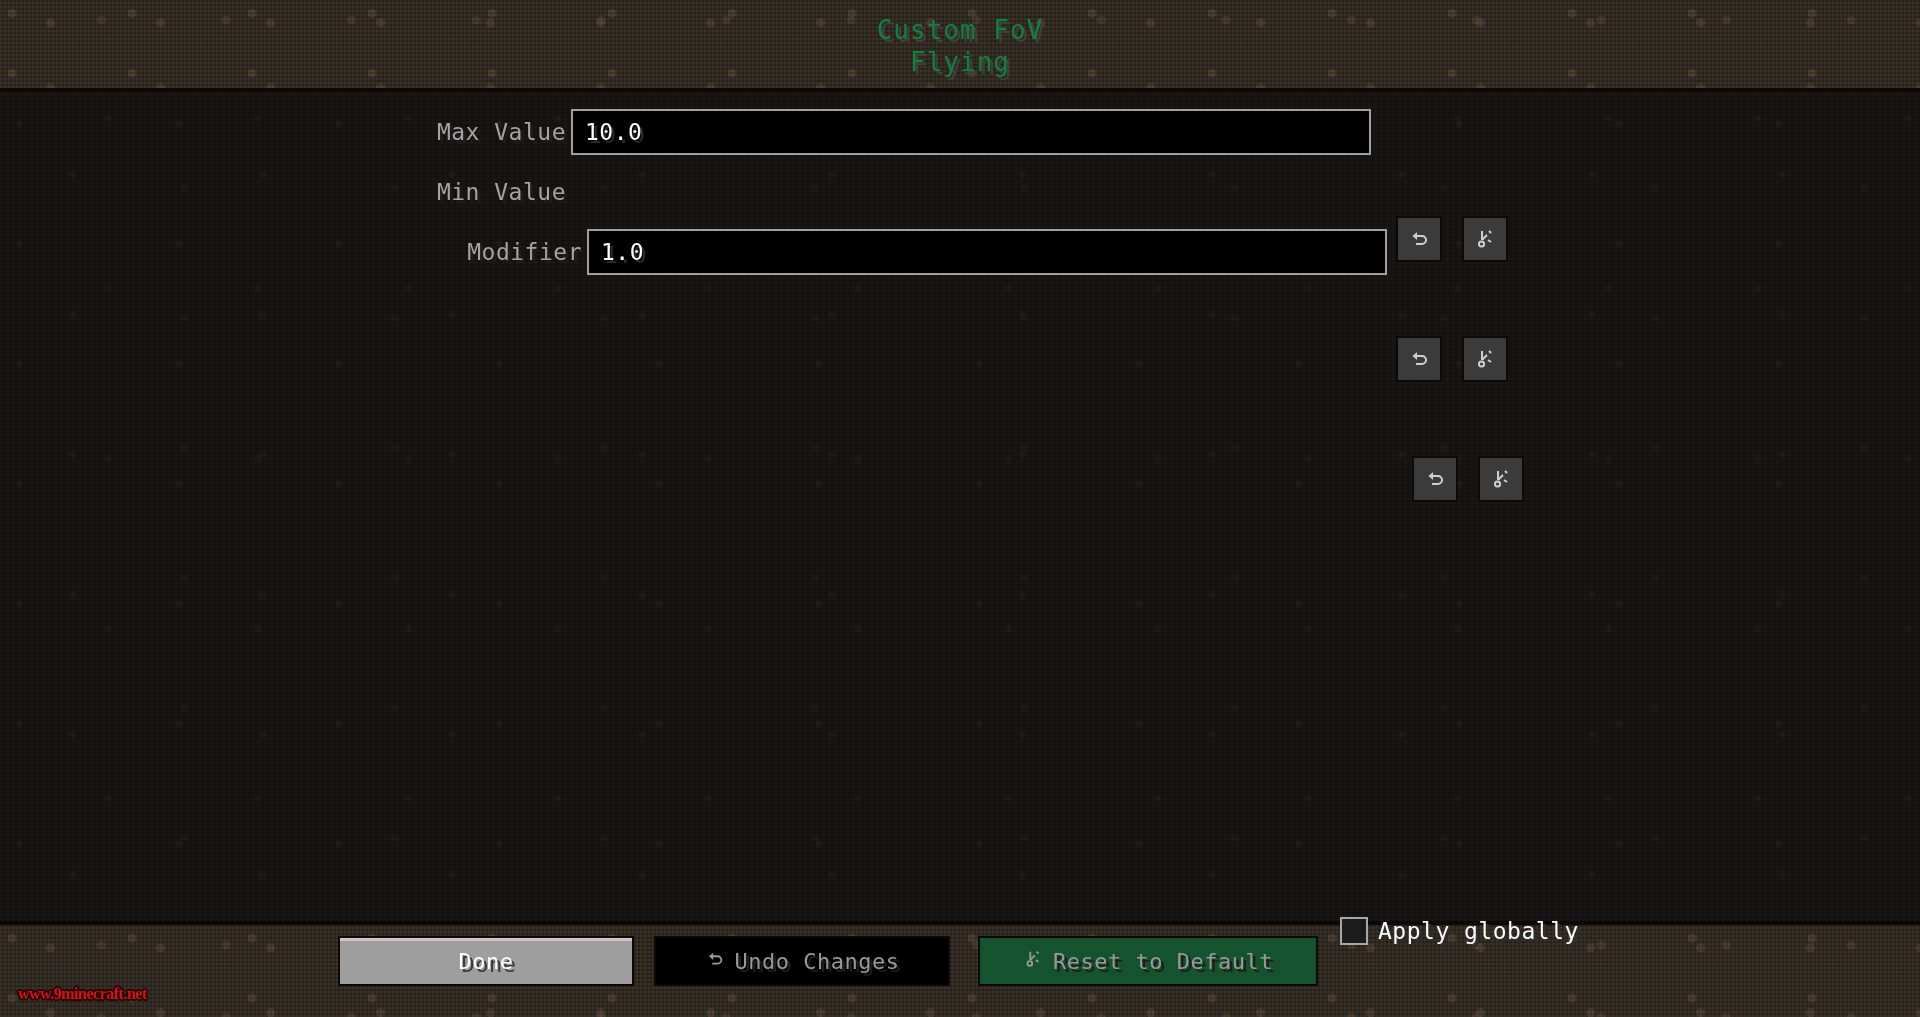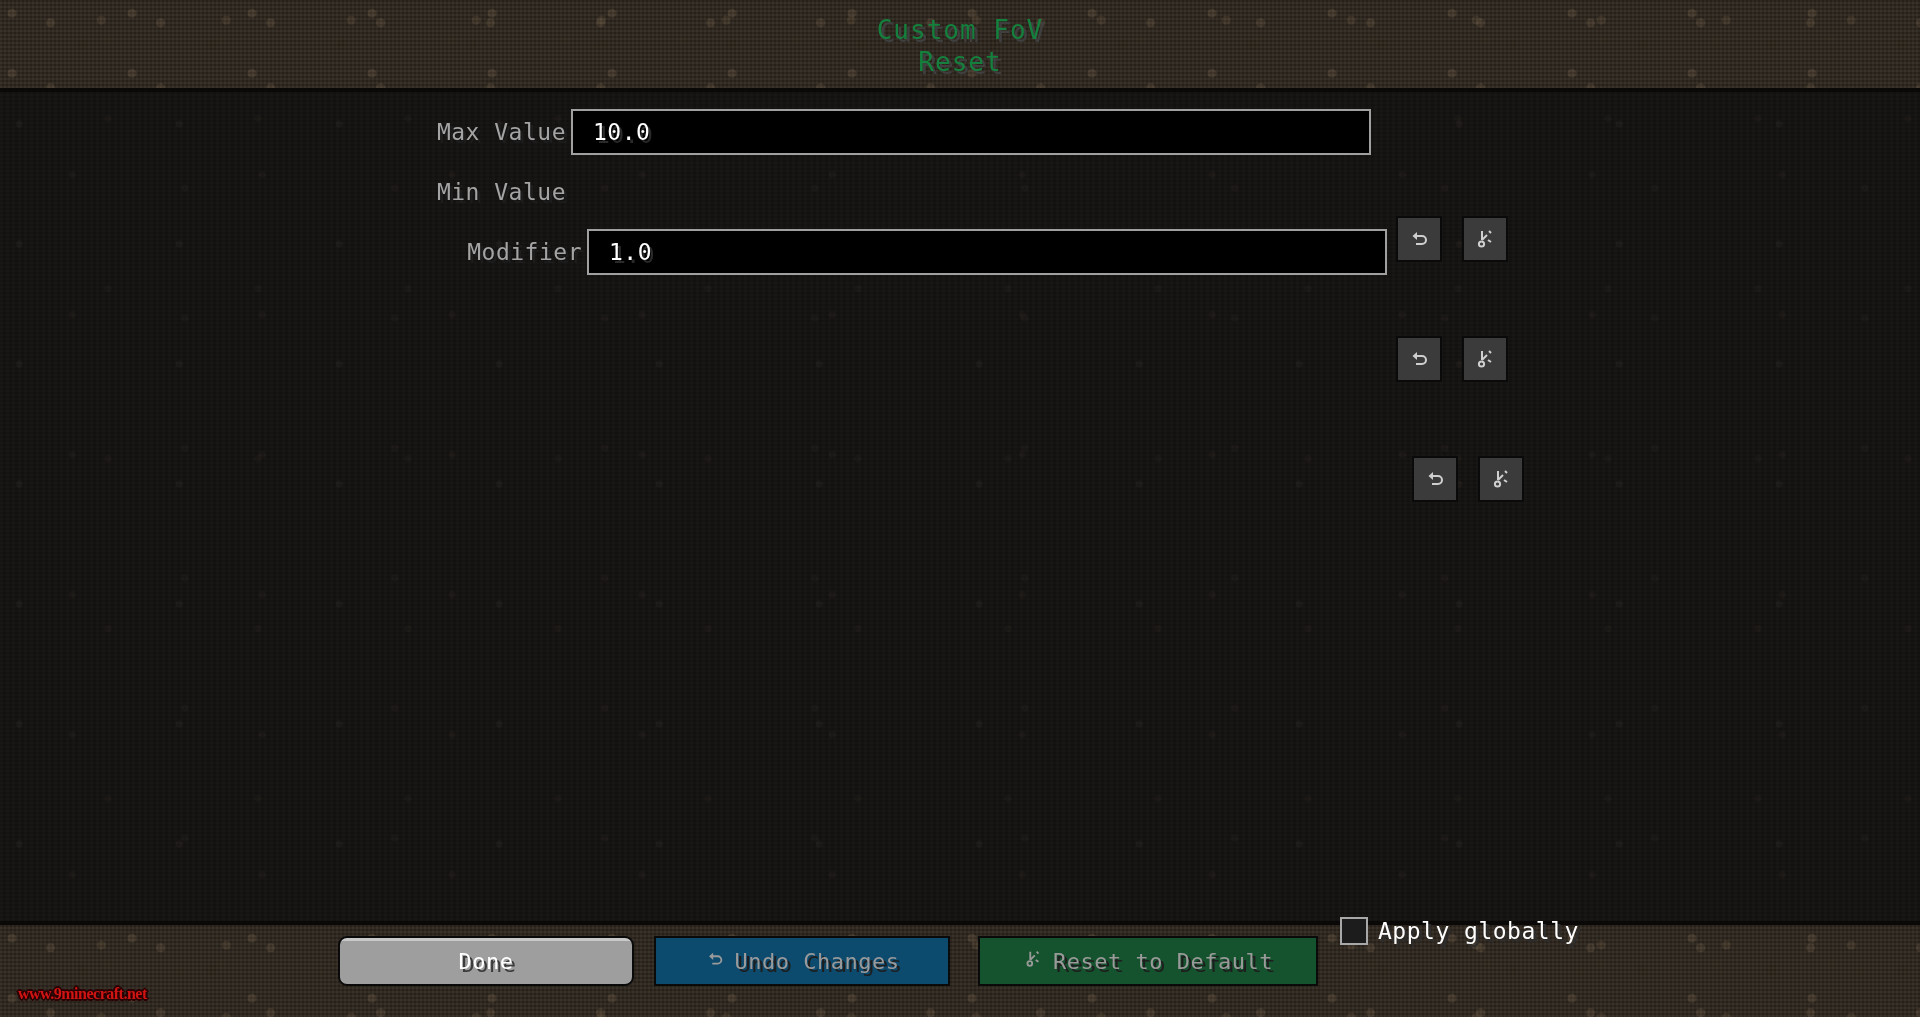--- a/index.html
+++ b/index.html
@@ -108,21 +108,21 @@
 
   .text-input {
     position: absolute;
     left: 571px;
     width: 800px;
     height: 46px;
     background: #000000;
     border: 2px solid #a0a0a0;
     display: flex;
     align-items: center;
-    padding-left: 20px;
+    padding-left: 12px;
   }
   .text-input .val {
     font-size: 23px;
     line-height: 26px;
     color: #ffffff;
     letter-spacing: 0.5px;
     text-shadow: 3px 3px 0 #2a2a2a;
     white-space: nowrap;
   }
 
@@ -153,25 +153,24 @@
     font-size: 22px;
     letter-spacing: 0.5px;
     white-space: nowrap;
   }
   .btn-done {
     left: 338px; top: 936px; width: 296px;
     background: #9b9b9b;
     background-image: linear-gradient(180deg, #c9c9c9 0 3px, #9e9e9e 3px 100%);
     color: #ffffff;
     text-shadow: 3px 3px 0 #3b3b3b;
-    border-radius: 9px;
   }
   .btn-undo {
     left: 654px; top: 936px; width: 296px;
-    background: #0c4a6e;
+    background: #000000;
     color: #9a9a9a;
     text-shadow: 3px 3px 0 #1e1e1e;
   }
   .btn-reset {
     left: 978px; top: 936px; width: 340px;
     background: #14532d;
     color: #9a9a9a;
     text-shadow: 3px 3px 0 #1e1e1e;
   }
 
@@ -218,21 +217,21 @@
 
 <div id="screen">
 
   <div class="body-bg"></div>
 
   <div class="dirt-bar dirt-top"></div>
   <div class="bar-edge-dark edge-top-under"></div>
 
   <div class="title-block">
     <div class="title-line">Custom FoV</div>
-    <div class="title-line">Reset</div>
+    <div class="title-line">Flying</div>
   </div>
 
   <div class="rows">
 
     <div class="row row-1">
       <div class="field-label">Max Value</div>
       <div class="text-input">
         <span class="val">10.0</span>
       </div>
       <div class="sq-btn sq-undo" style="top:108px">

